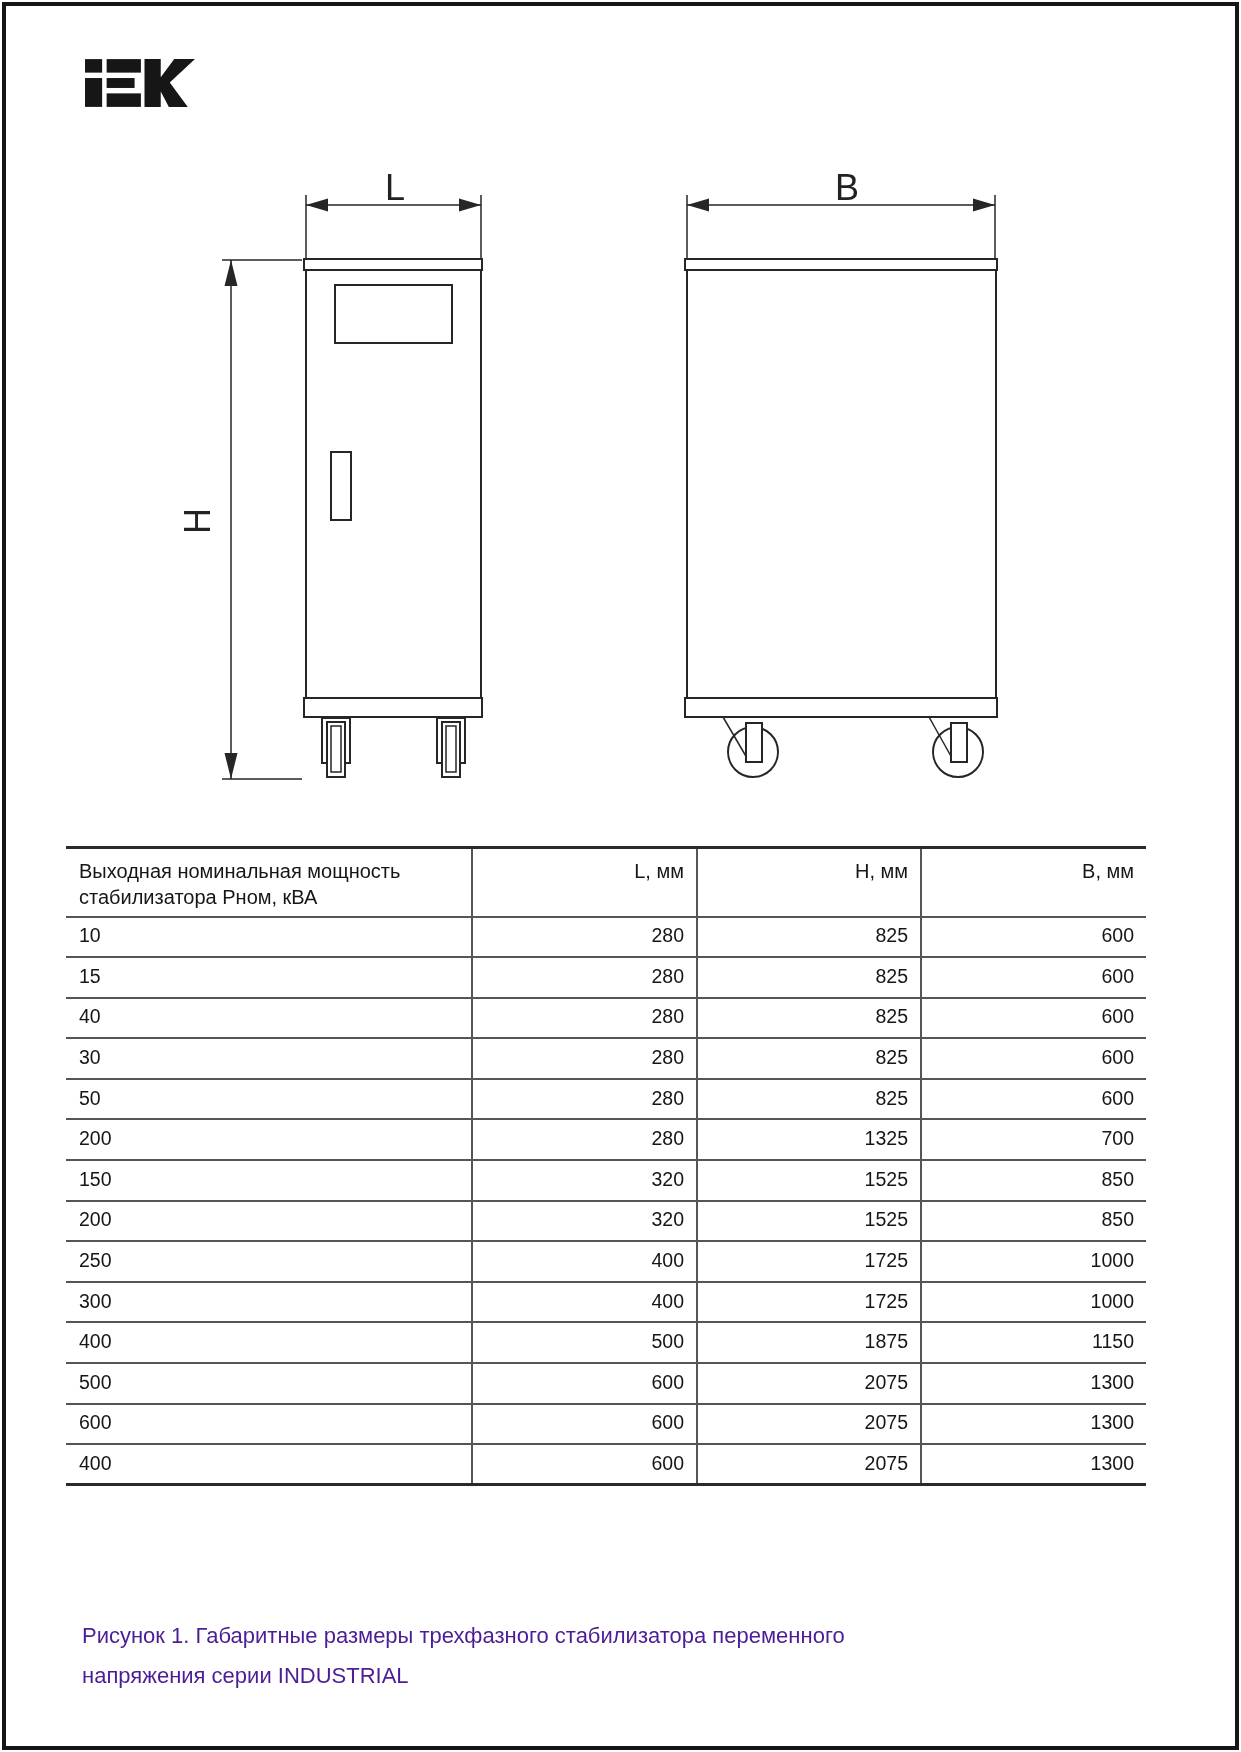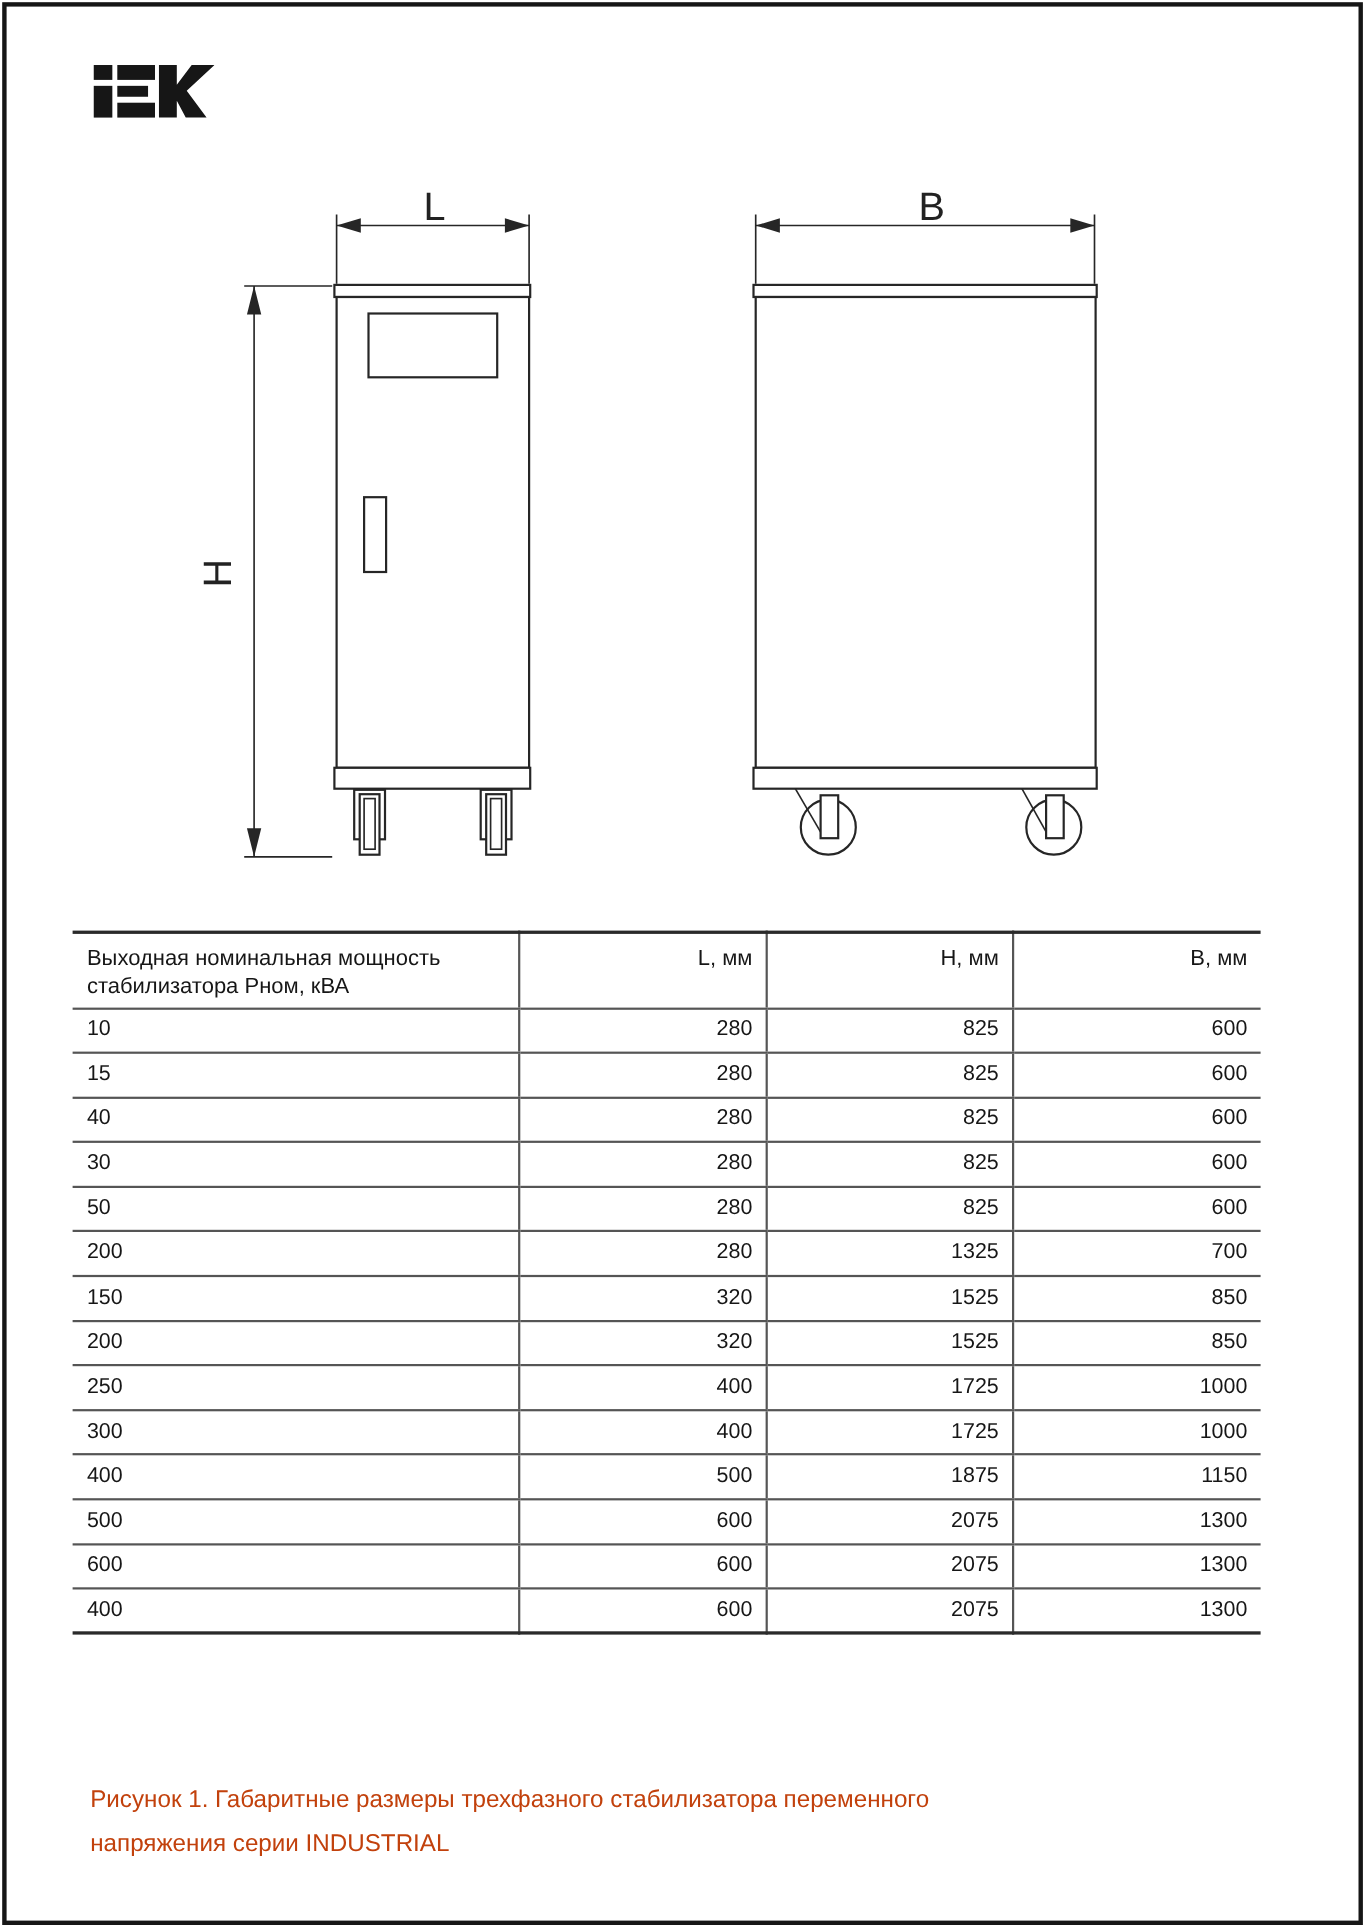--- a/index.html
+++ b/index.html
@@ -64,21 +64,21 @@
   .dim-table td {
     vertical-align: middle;
     padding: 0 12px 2px 13px;
     font-size: 19.5px;
   }
   .caption {
     position: absolute; left: 82px; top: 1616px;
     width: 790px;
     font-size: 22px;
     line-height: 40px;
-    color: #c2410c;
+    color: #4c1d95;
   }
 </style>
 </head>
 <body>
 
 <div class="frame"></div>
 
 <div class="logo" role="img" aria-label="IEK">
   <svg width="110" height="54" viewBox="0 0 122 53">
     <g fill="#161616">

